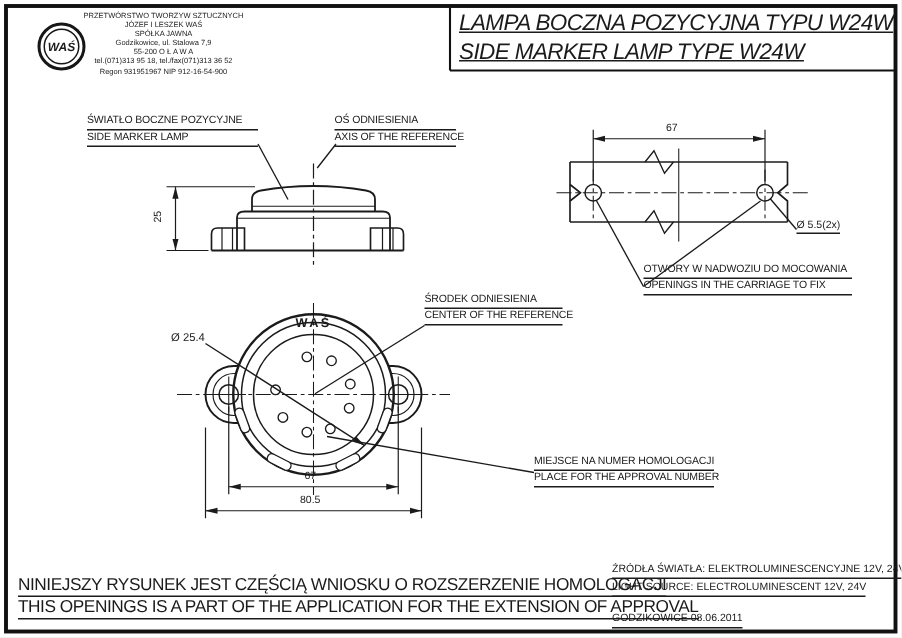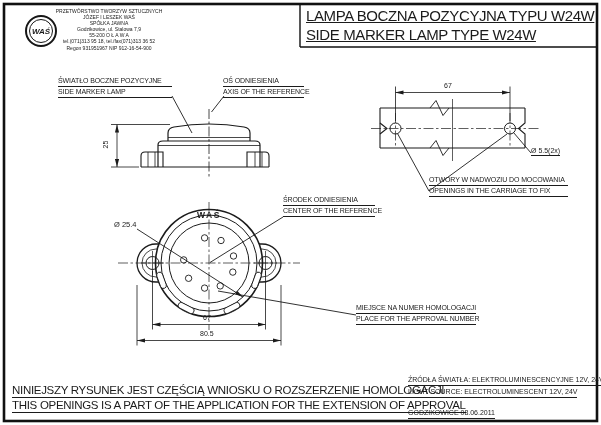--- a/index.html
+++ b/index.html
@@ -7,21 +7,21 @@
     position:relative;width:601px;height:425px;background:#fff;
     font-family:"Liberation Sans", sans-serif;color:#1b1b1b;overflow:hidden;
   }
   .abs{position:absolute;}
   .company{left:46px;top:8px;width:126px;text-align:center;font-size:5px;line-height:6.1px;letter-spacing:0;}
   .company div{white-space:nowrap;}
   .logo{left:25px;top:15px;width:28px;height:28px;border:2px solid #161616;border-radius:50%;
         display:flex;align-items:center;justify-content:center;}
   .logo .inner{width:22px;height:22px;border:1px solid #161616;border-radius:50%;
         display:flex;align-items:center;justify-content:center;font-weight:bold;font-style:italic;font-size:8px;}
-  .title{left:306px;top:6px;font-size:15px;line-height:19px;letter-spacing:-0.4px;}
+  .title{left:306px;top:6px;font-size:15px;line-height:19px;letter-spacing:-0.4px;font-style:italic;}
   .title div{text-decoration:underline;white-space:nowrap;}
   .callout{font-size:7px;line-height:8px;letter-spacing:-0.1px;}
   .callout .ln{display:block;border-bottom:1px solid #1b1b1b;padding-bottom:1px;margin-bottom:1px;white-space:nowrap;}
   .dim{font-size:7px;white-space:nowrap;}
   .note{left:12px;top:383px;font-size:11.5px;line-height:14px;letter-spacing:-0.3px;}
   .note div{display:inline-block;border-bottom:1px solid #1b1b1b;white-space:nowrap;margin-bottom:0px;}
   .src{left:408px;top:376px;font-size:7px;line-height:8px;}
   .src .ln{display:inline-block;border-bottom:1px solid #1b1b1b;padding-bottom:1px;margin-bottom:2px;white-space:nowrap;}
   .brand-front{left:193px;top:210px;width:32px;text-align:center;font-weight:bold;font-size:8.5px;letter-spacing:1.5px;}
   .rot90{transform:rotate(-90deg);transform-origin:center;}

